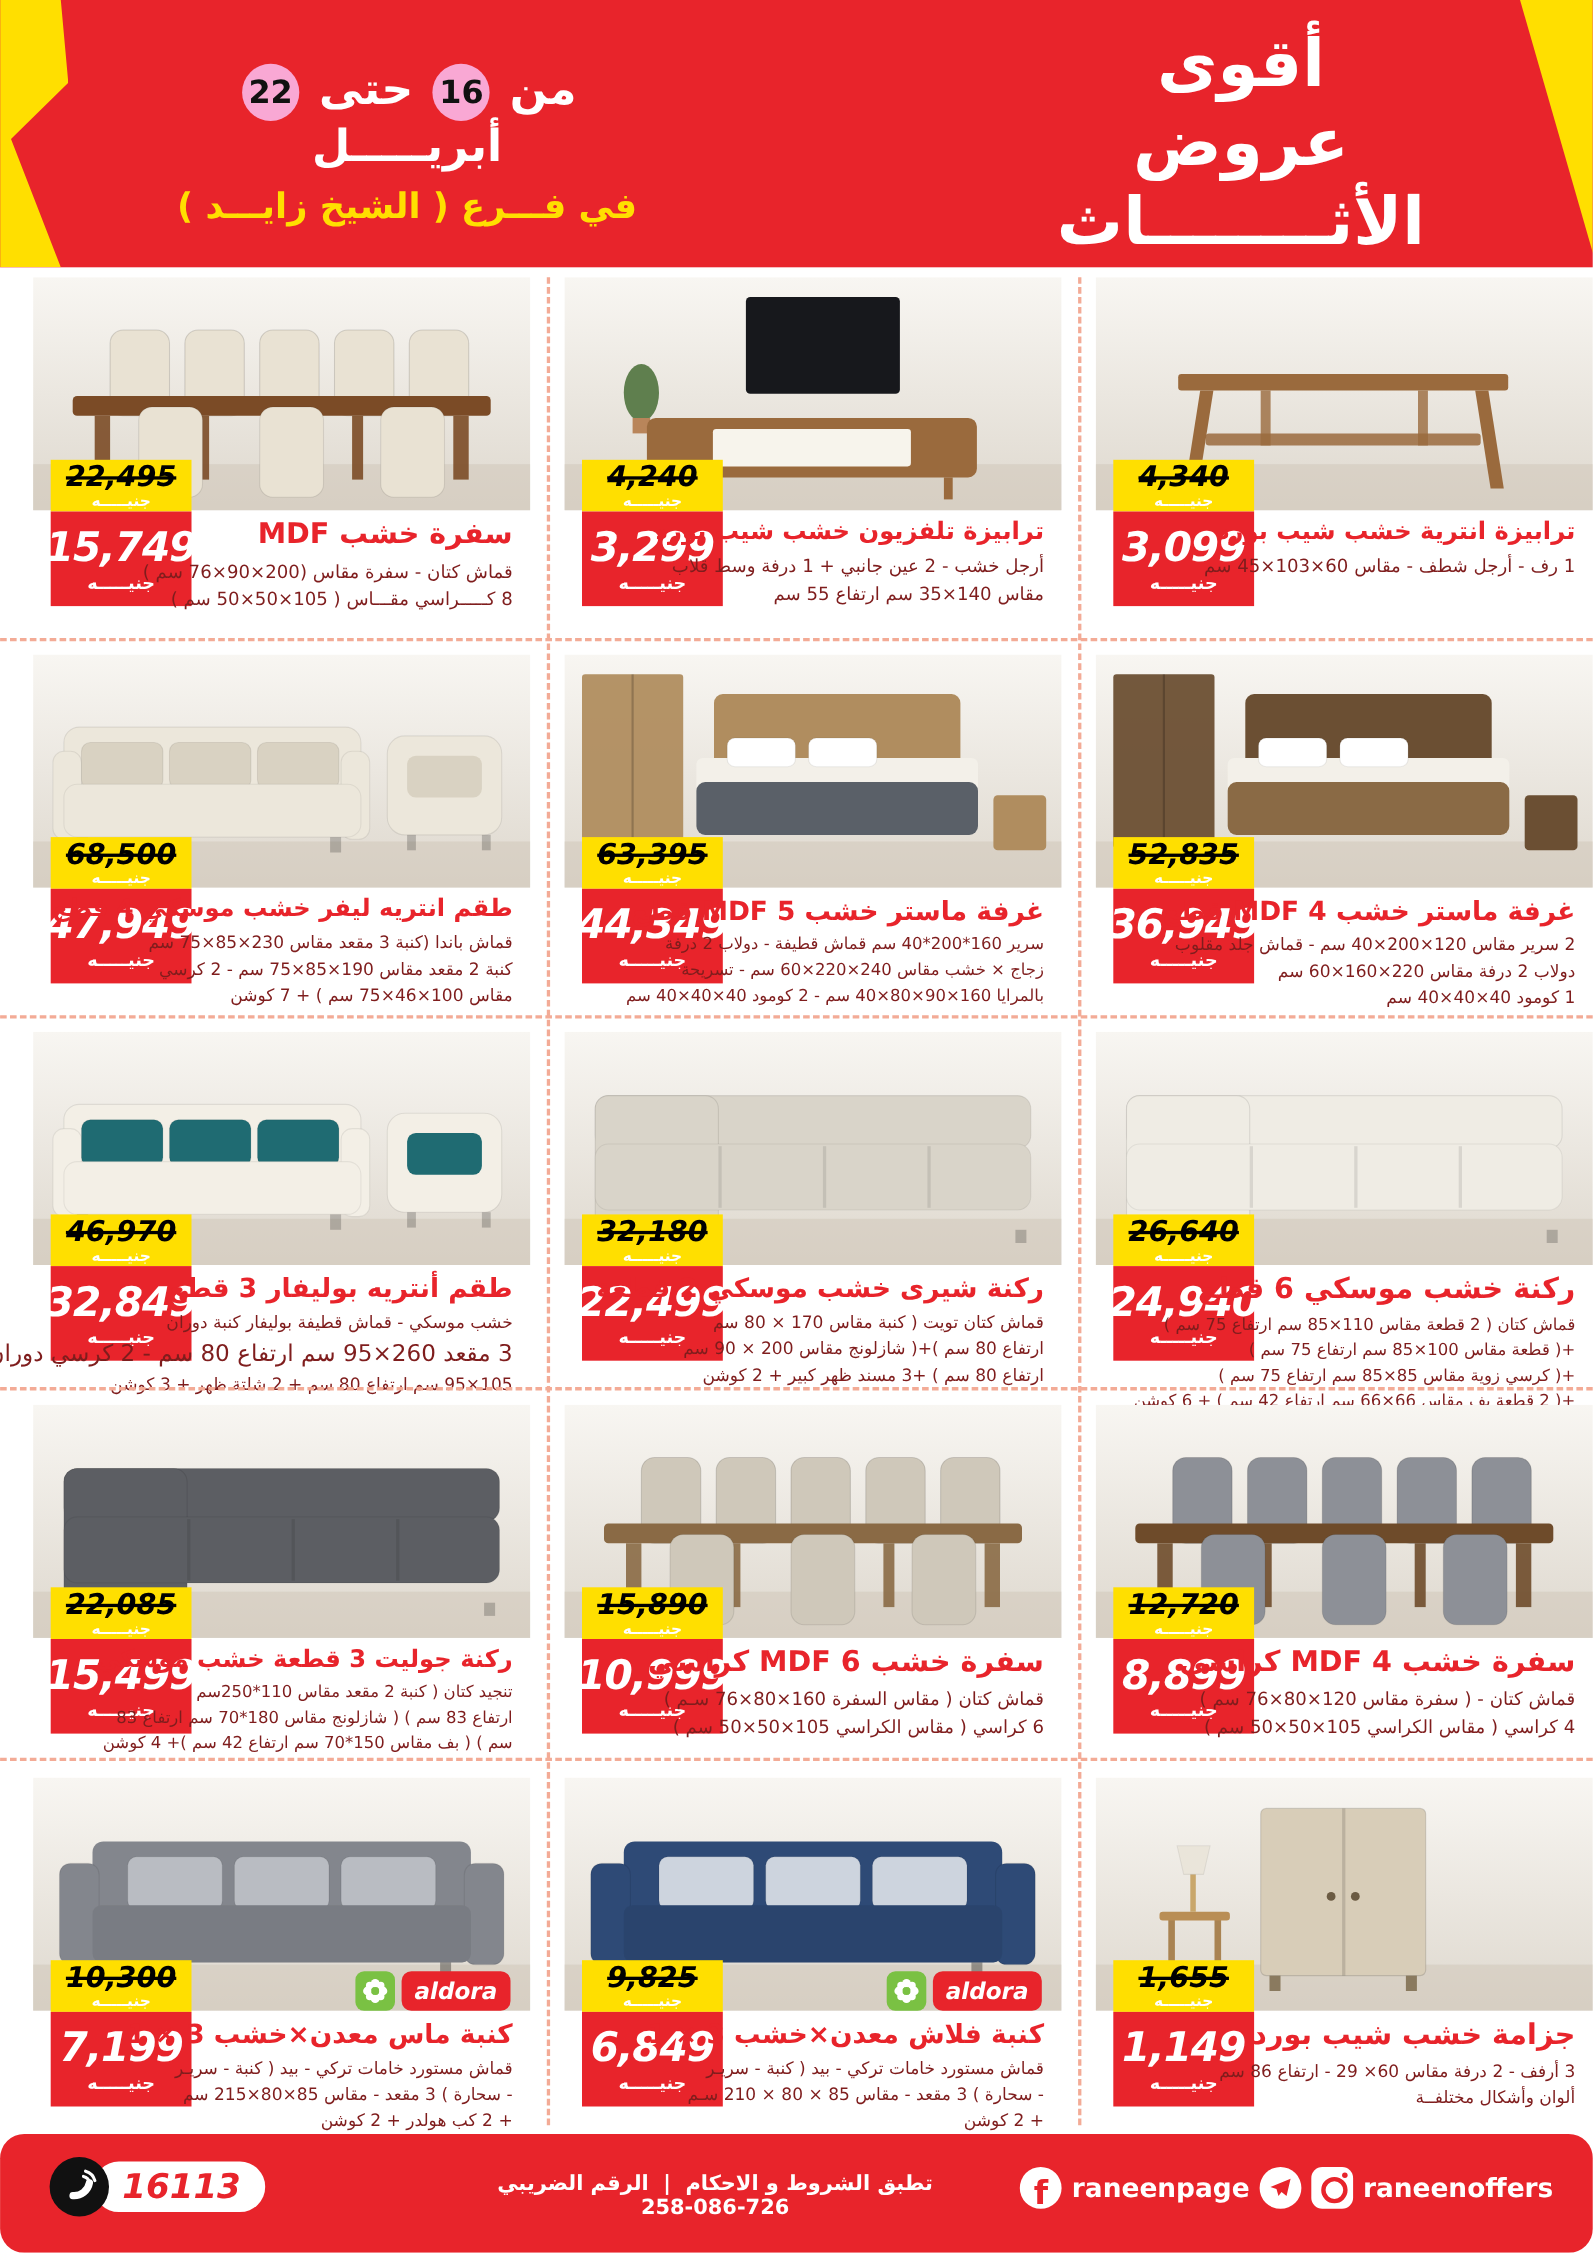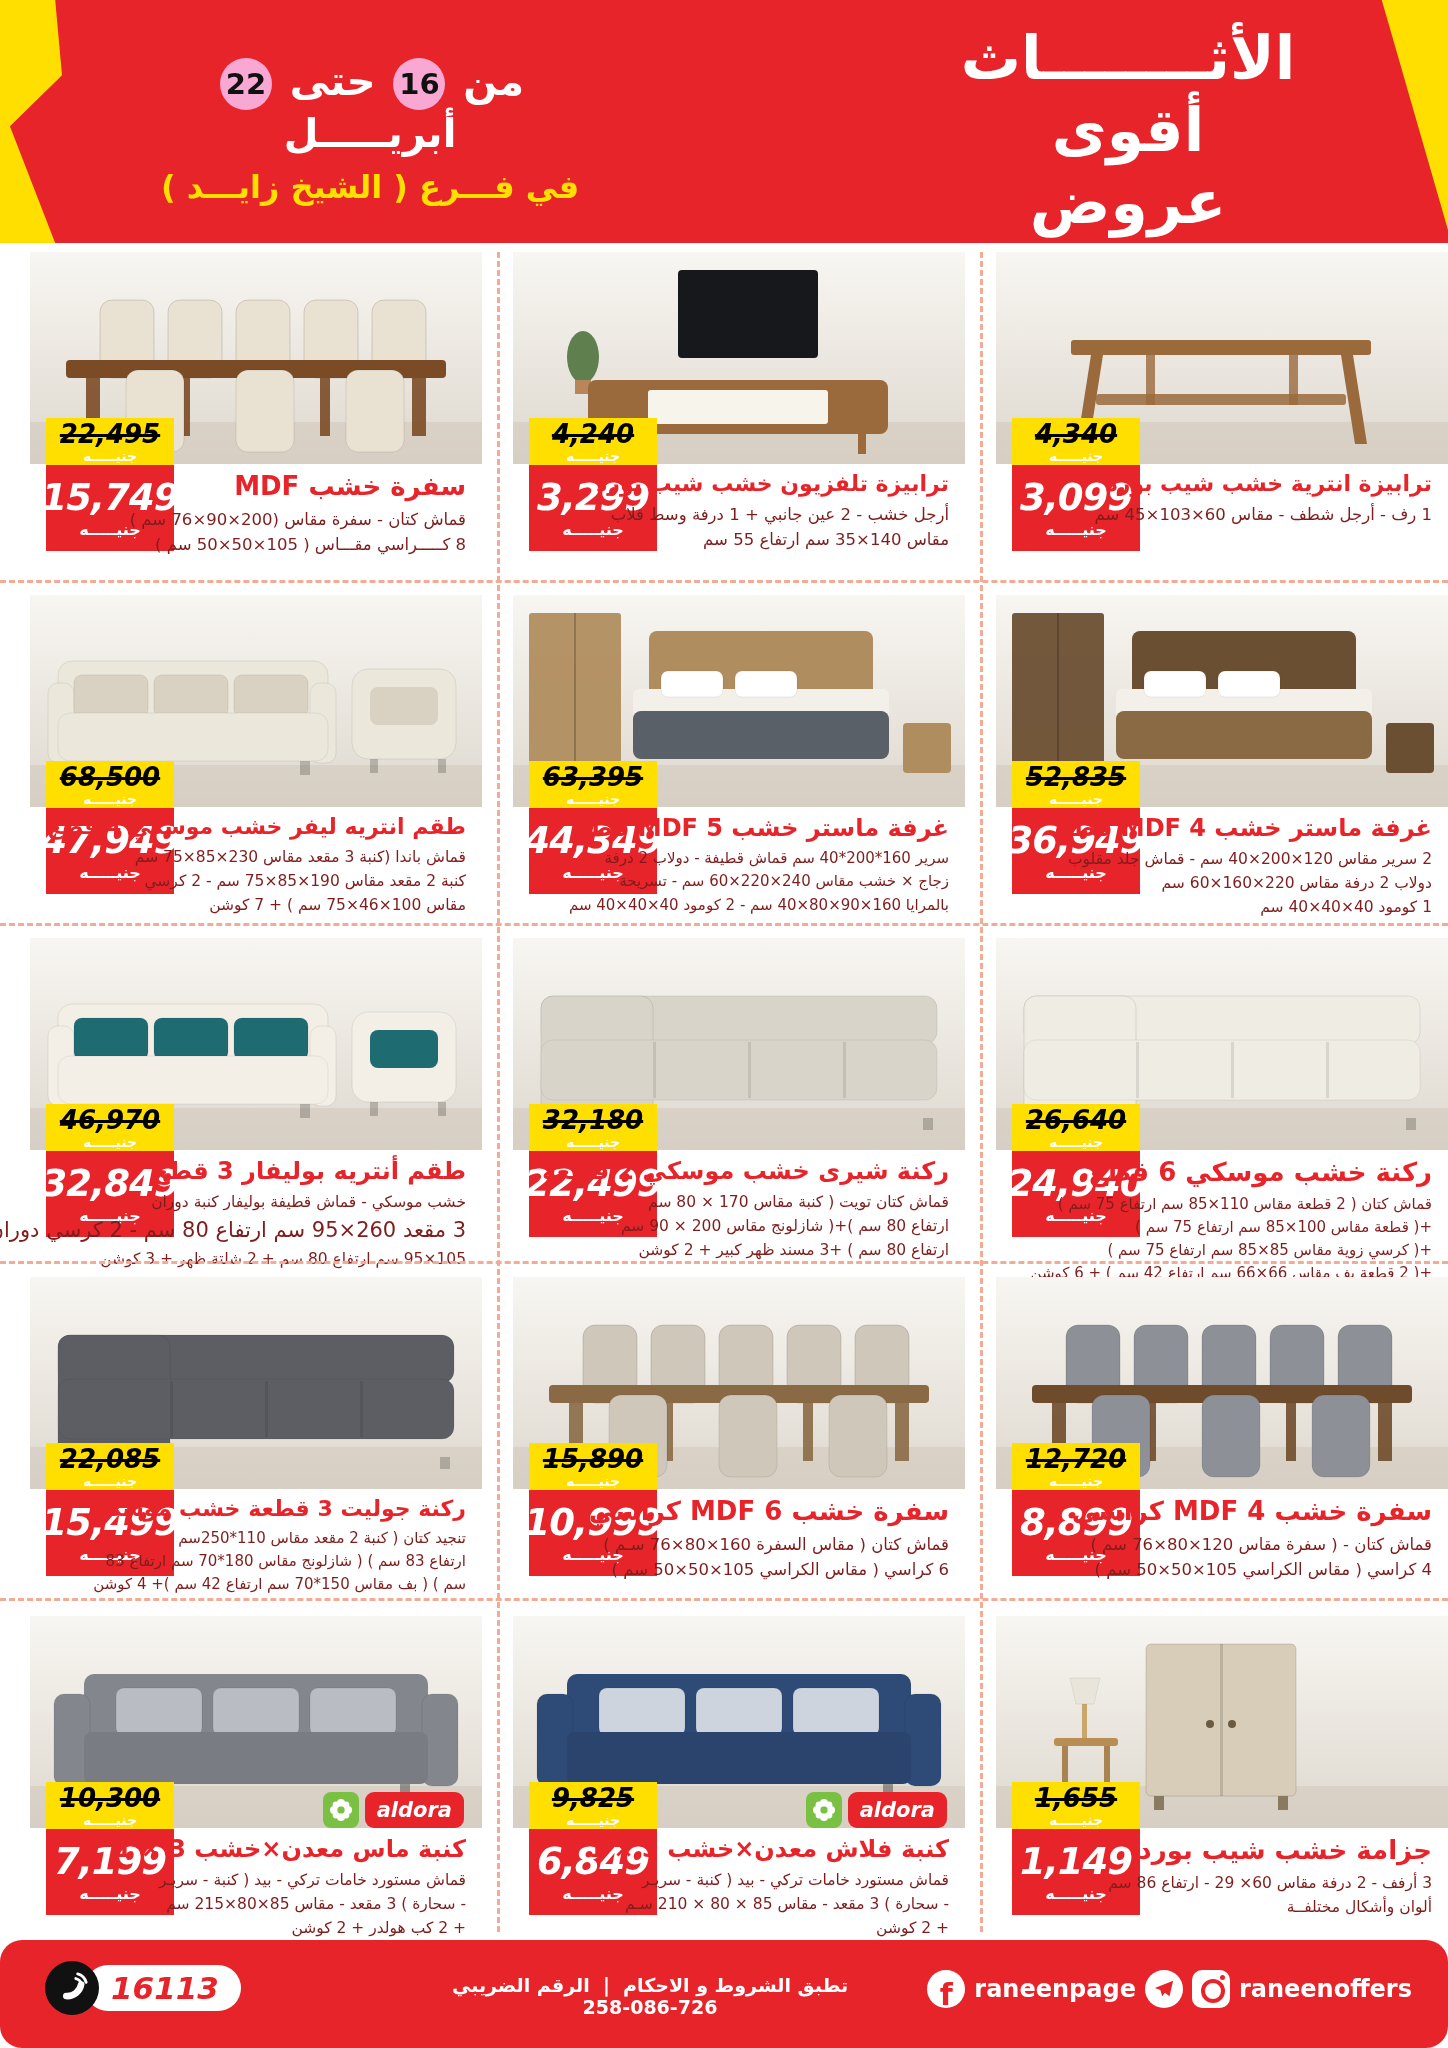--- a/index.html
+++ b/index.html
@@ -59,22 +59,22 @@
   .ig .lens{position:absolute;left:9px;top:9px;width:16px;height:16px;border:4px solid #e8242b;border-radius:50%;}
   .ig .dot{position:absolute;right:5px;top:5px;width:5px;height:5px;background:#e8242b;border-radius:50%;}
 </style>
 </head>
 <body>
 
 <div class="header">
   <div class="ribbon-left"></div>
   <div class="wedge-right"></div>
   <div class="h-title">
+    <div>أقوى عروض</div>
     <div>الأثــــــــاث</div>
-    <div>أقوى عروض</div>
   </div>
   <div class="h-dates">
     <div>
       <span>من</span>
       <span class="num">16</span>
       <span>حتى</span>
       <span class="num">22</span>
       <span>أبريـــــل</span>
     </div>
     <div class="h-branch">في فـــرع ( الشيخ زايـــد )</div>

